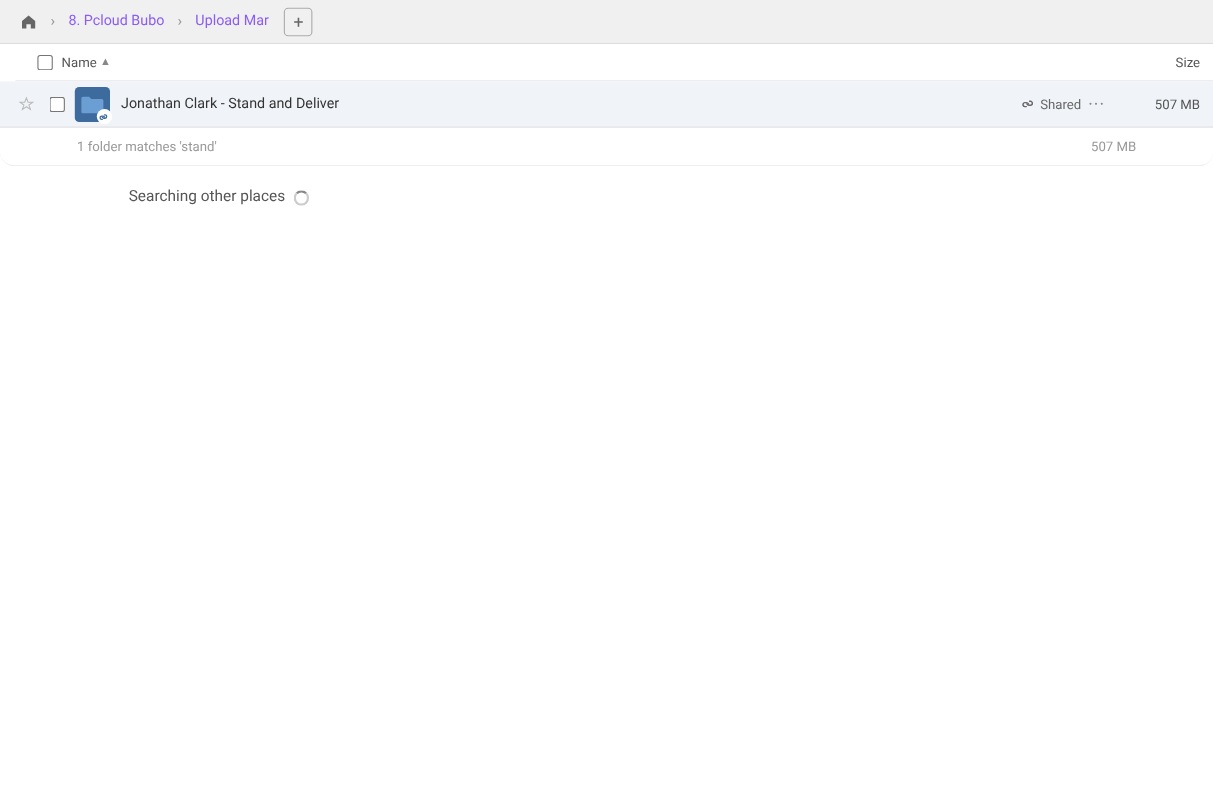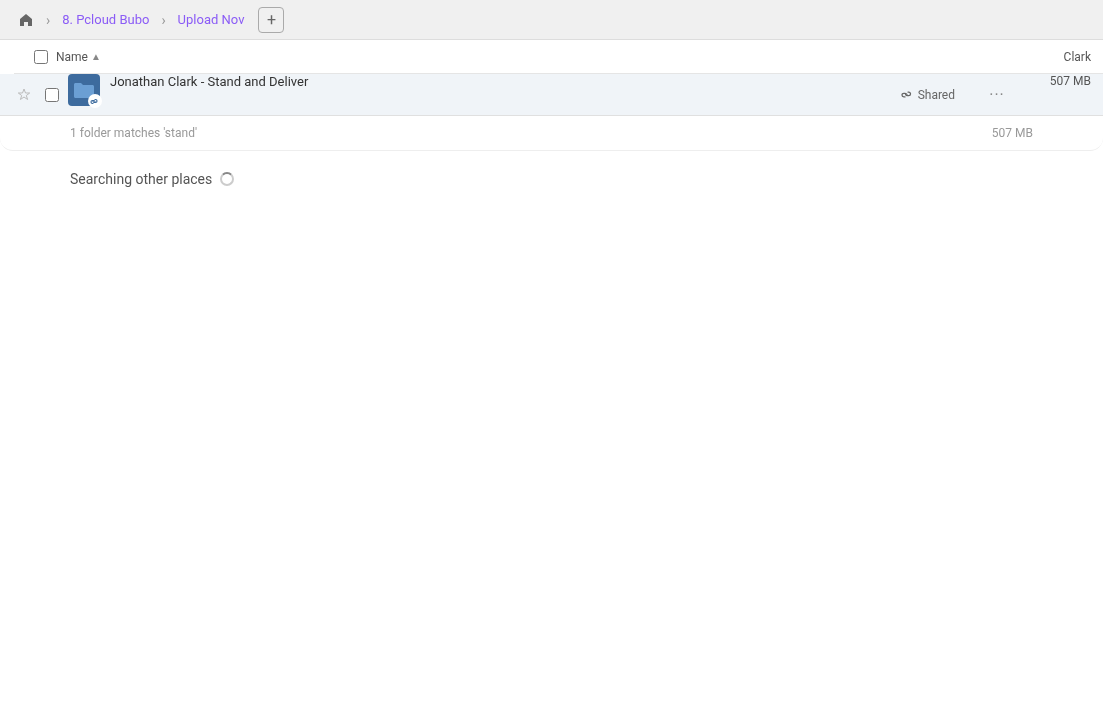--- a/index.html
+++ b/index.html
@@ -111,20 +111,21 @@
     }
 
     .sort-arrow {
       font-size: 10px;
       color: #888;
     }
 
     
     .file-row {
       display: flex;
+      align-items: center;
       padding: 0 12px;
       height: 42px;
       background: #f0f4f8;
       border-bottom: 1px solid #e0e0e0;
       cursor: pointer;
     }
 
     .row-star {
       width: 24px;
       display: flex;
@@ -177,21 +178,21 @@
       color: #333;
       font-weight: 400;
     }
 
     .shared-badge {
       display: flex;
       align-items: center;
       gap: 4px;
       color: #666;
       font-size: 12px;
-      margin-right: 28px;
+      margin-right: 0;
     }
 
     .shared-badge svg {
       width: 13px;
       height: 13px;
     }
 
     .row-actions {
       width: 28px;
       display: flex;
@@ -227,22 +228,23 @@
       font-size: 12px;
       color: #999;
     }
 
     
     .searching-section {
       padding: 20px 70px;
       font-size: 14px;
       color: #555;
       display: flex;
-      align-items: center;
+      align-items: flex-end;
       gap: 8px;
+      margin-left: 47px;
     }
 
     .spinner {
       width: 14px;
       height: 14px;
       border: 2px solid #ccc;
       border-top-color: #888;
       border-radius: 50%;
       animation: spin 0.8s linear infinite;
       display: inline-block;
@@ -265,35 +267,35 @@
 
   <div class="top-bar">
     <div class="home-icon-btn">
       <svg width="16" height="16" viewBox="0 0 16 16" fill="none" xmlns="http://www.w3.org/2000/svg">
         <path d="M8 2L2 7v7h4v-4h4v4h4V7L8 2z" fill="#666"></path>
       </svg>
     </div>
     <span class="breadcrumb-separator">›</span>
     <span class="breadcrumb-item">8. Pcloud Bubo</span>
     <span class="breadcrumb-separator">›</span>
-    <span class="breadcrumb-item">Upload Nov</span>
+    <span class="breadcrumb-item">Upload Mar</span>
     <div class="breadcrumb-add-btn">+</div>
   </div>
 
   <div class="main-content">
 
     <div class="column-headers">
       <div class="col-checkbox">
         <input type="checkbox" style="width: 14px; height: 14px;">
       </div>
       <div class="col-name">
         <span>Name</span>
         <span class="sort-arrow">▲</span>
       </div>
-      <div class="col-size">Clark</div>
+      <div class="col-size">Size</div>
     </div>
 
     <div class="file-row">
 
       <div class="row-star">
         <svg width="14" height="14" viewBox="0 0 14 14" fill="none" xmlns="http://www.w3.org/2000/svg">
           <path d="M7 1l1.5 4h4.2l-3.4 2.5 1.3 4L7 9 3.4 11.5l1.3-4L1.3 5H5.5z" stroke="#bbb" stroke-width="1" fill="none"></path>
         </svg>
       </div>
 

